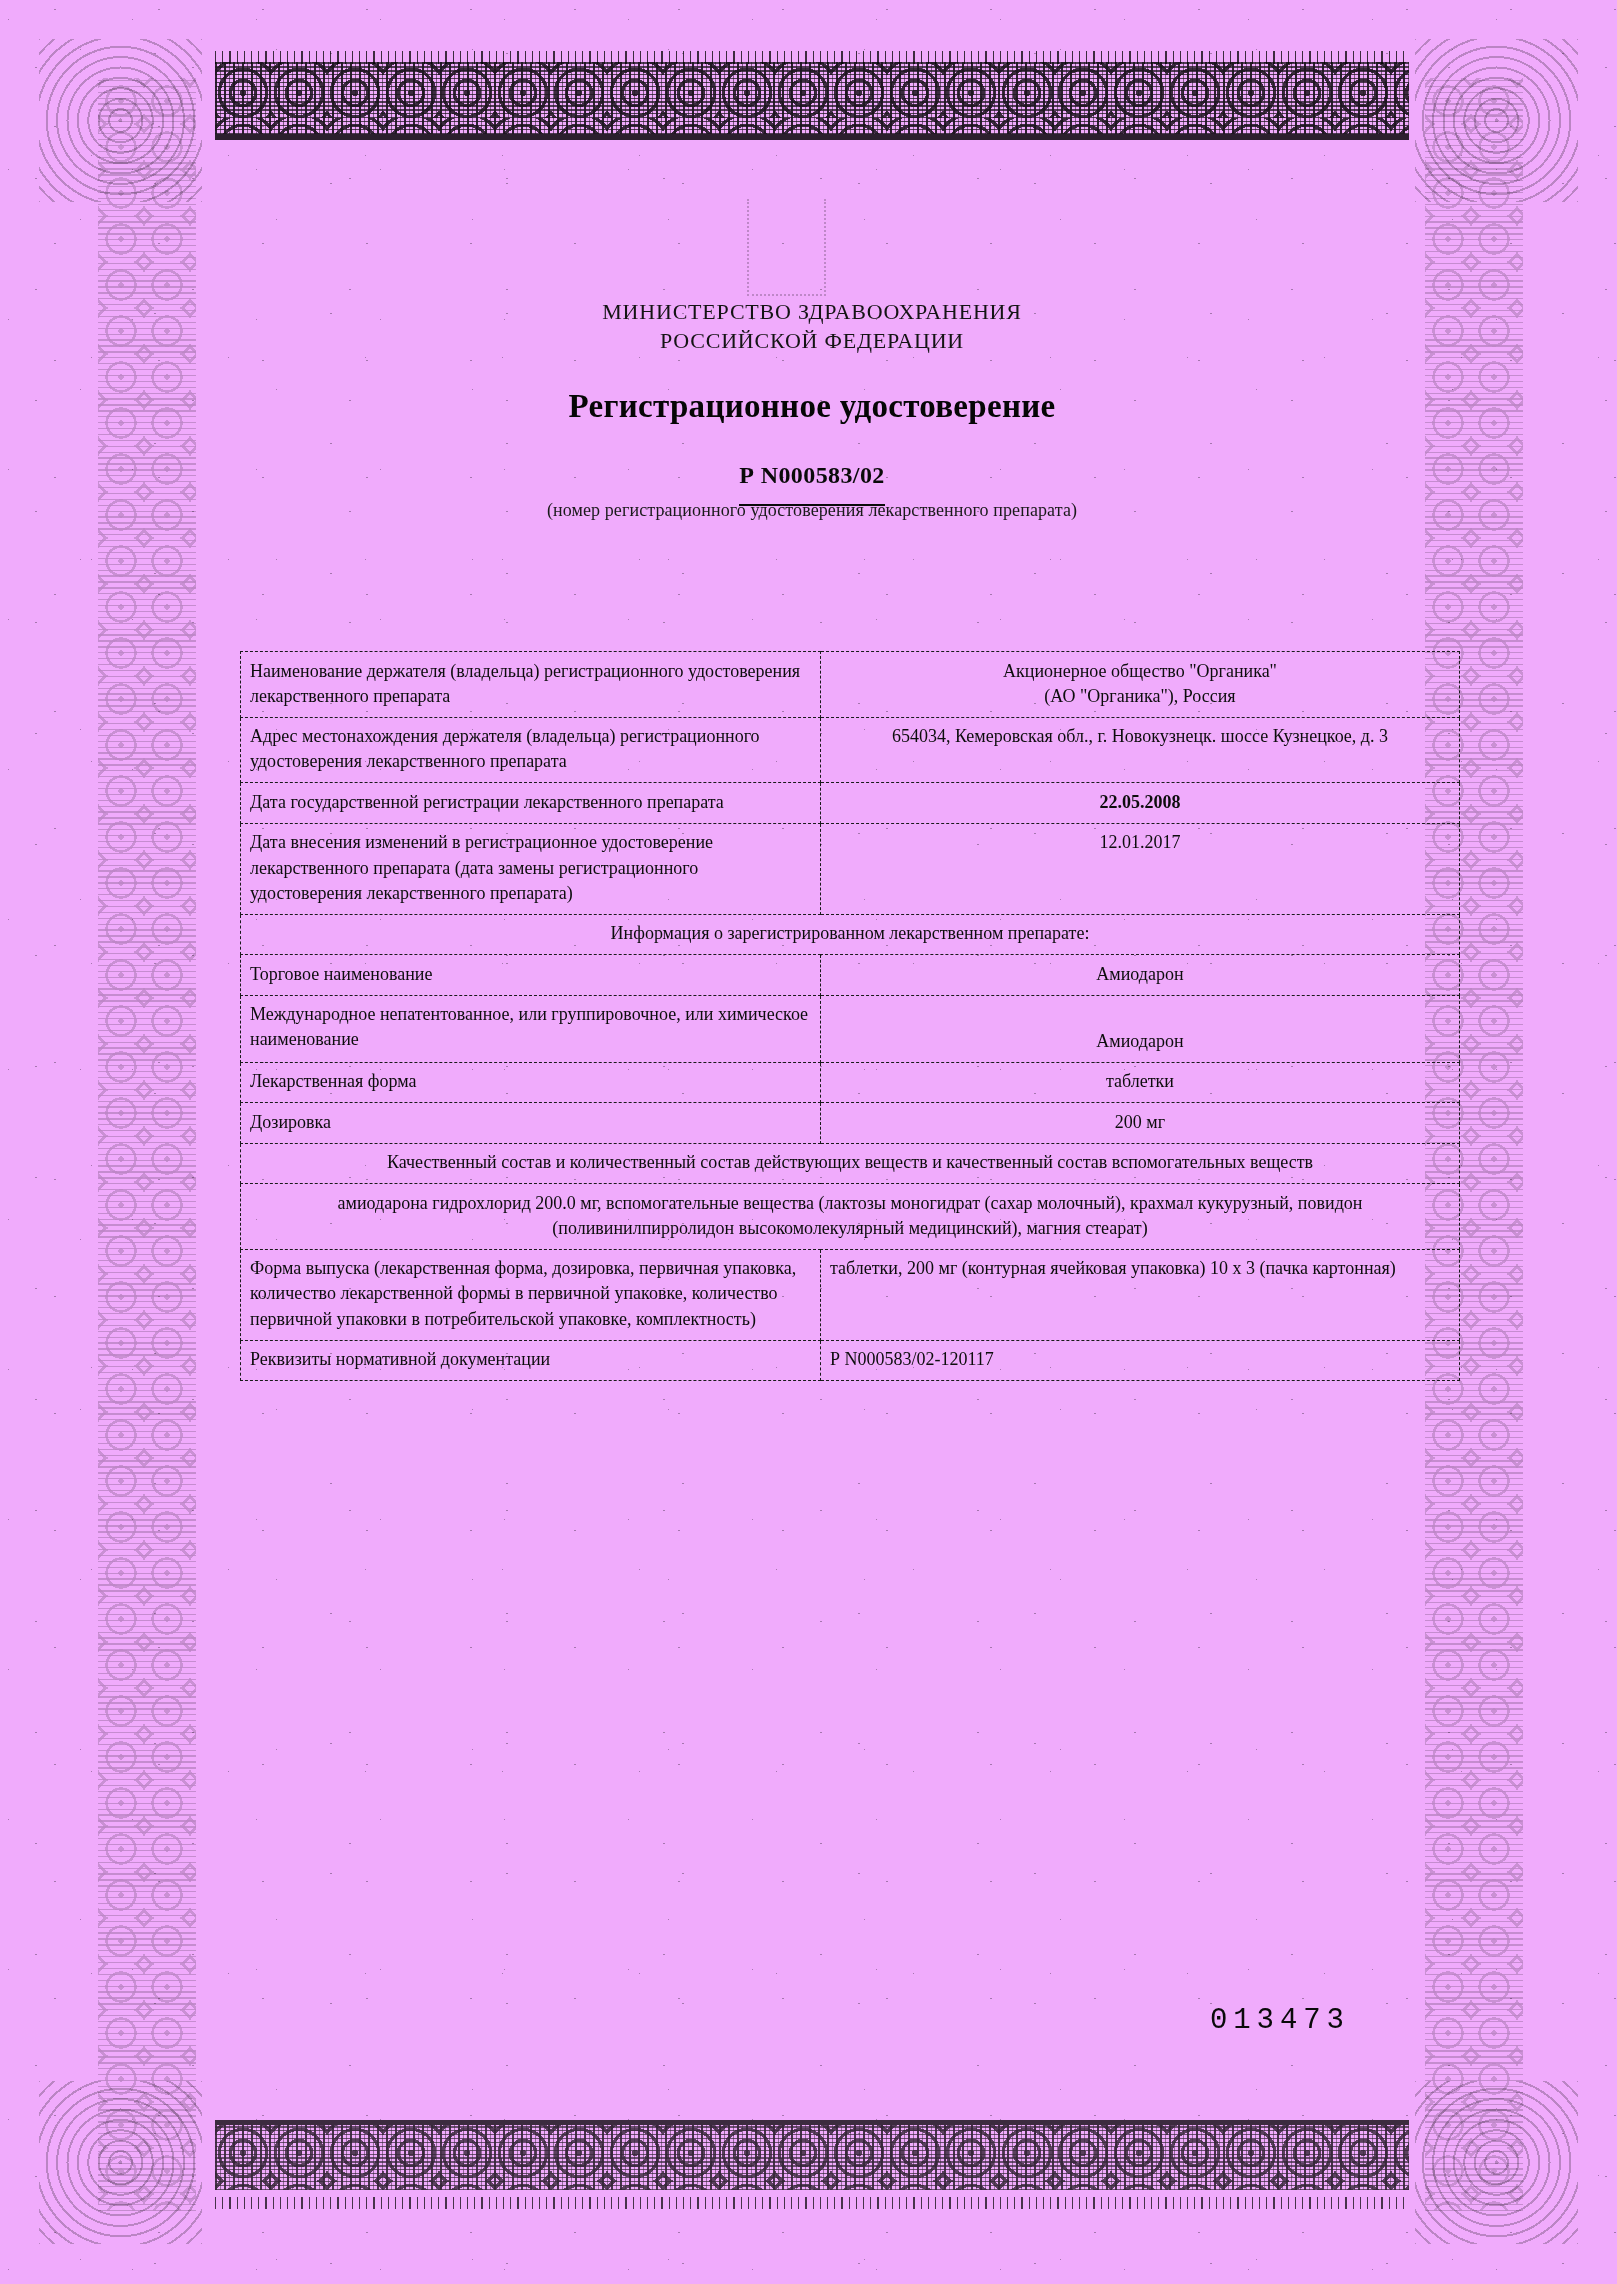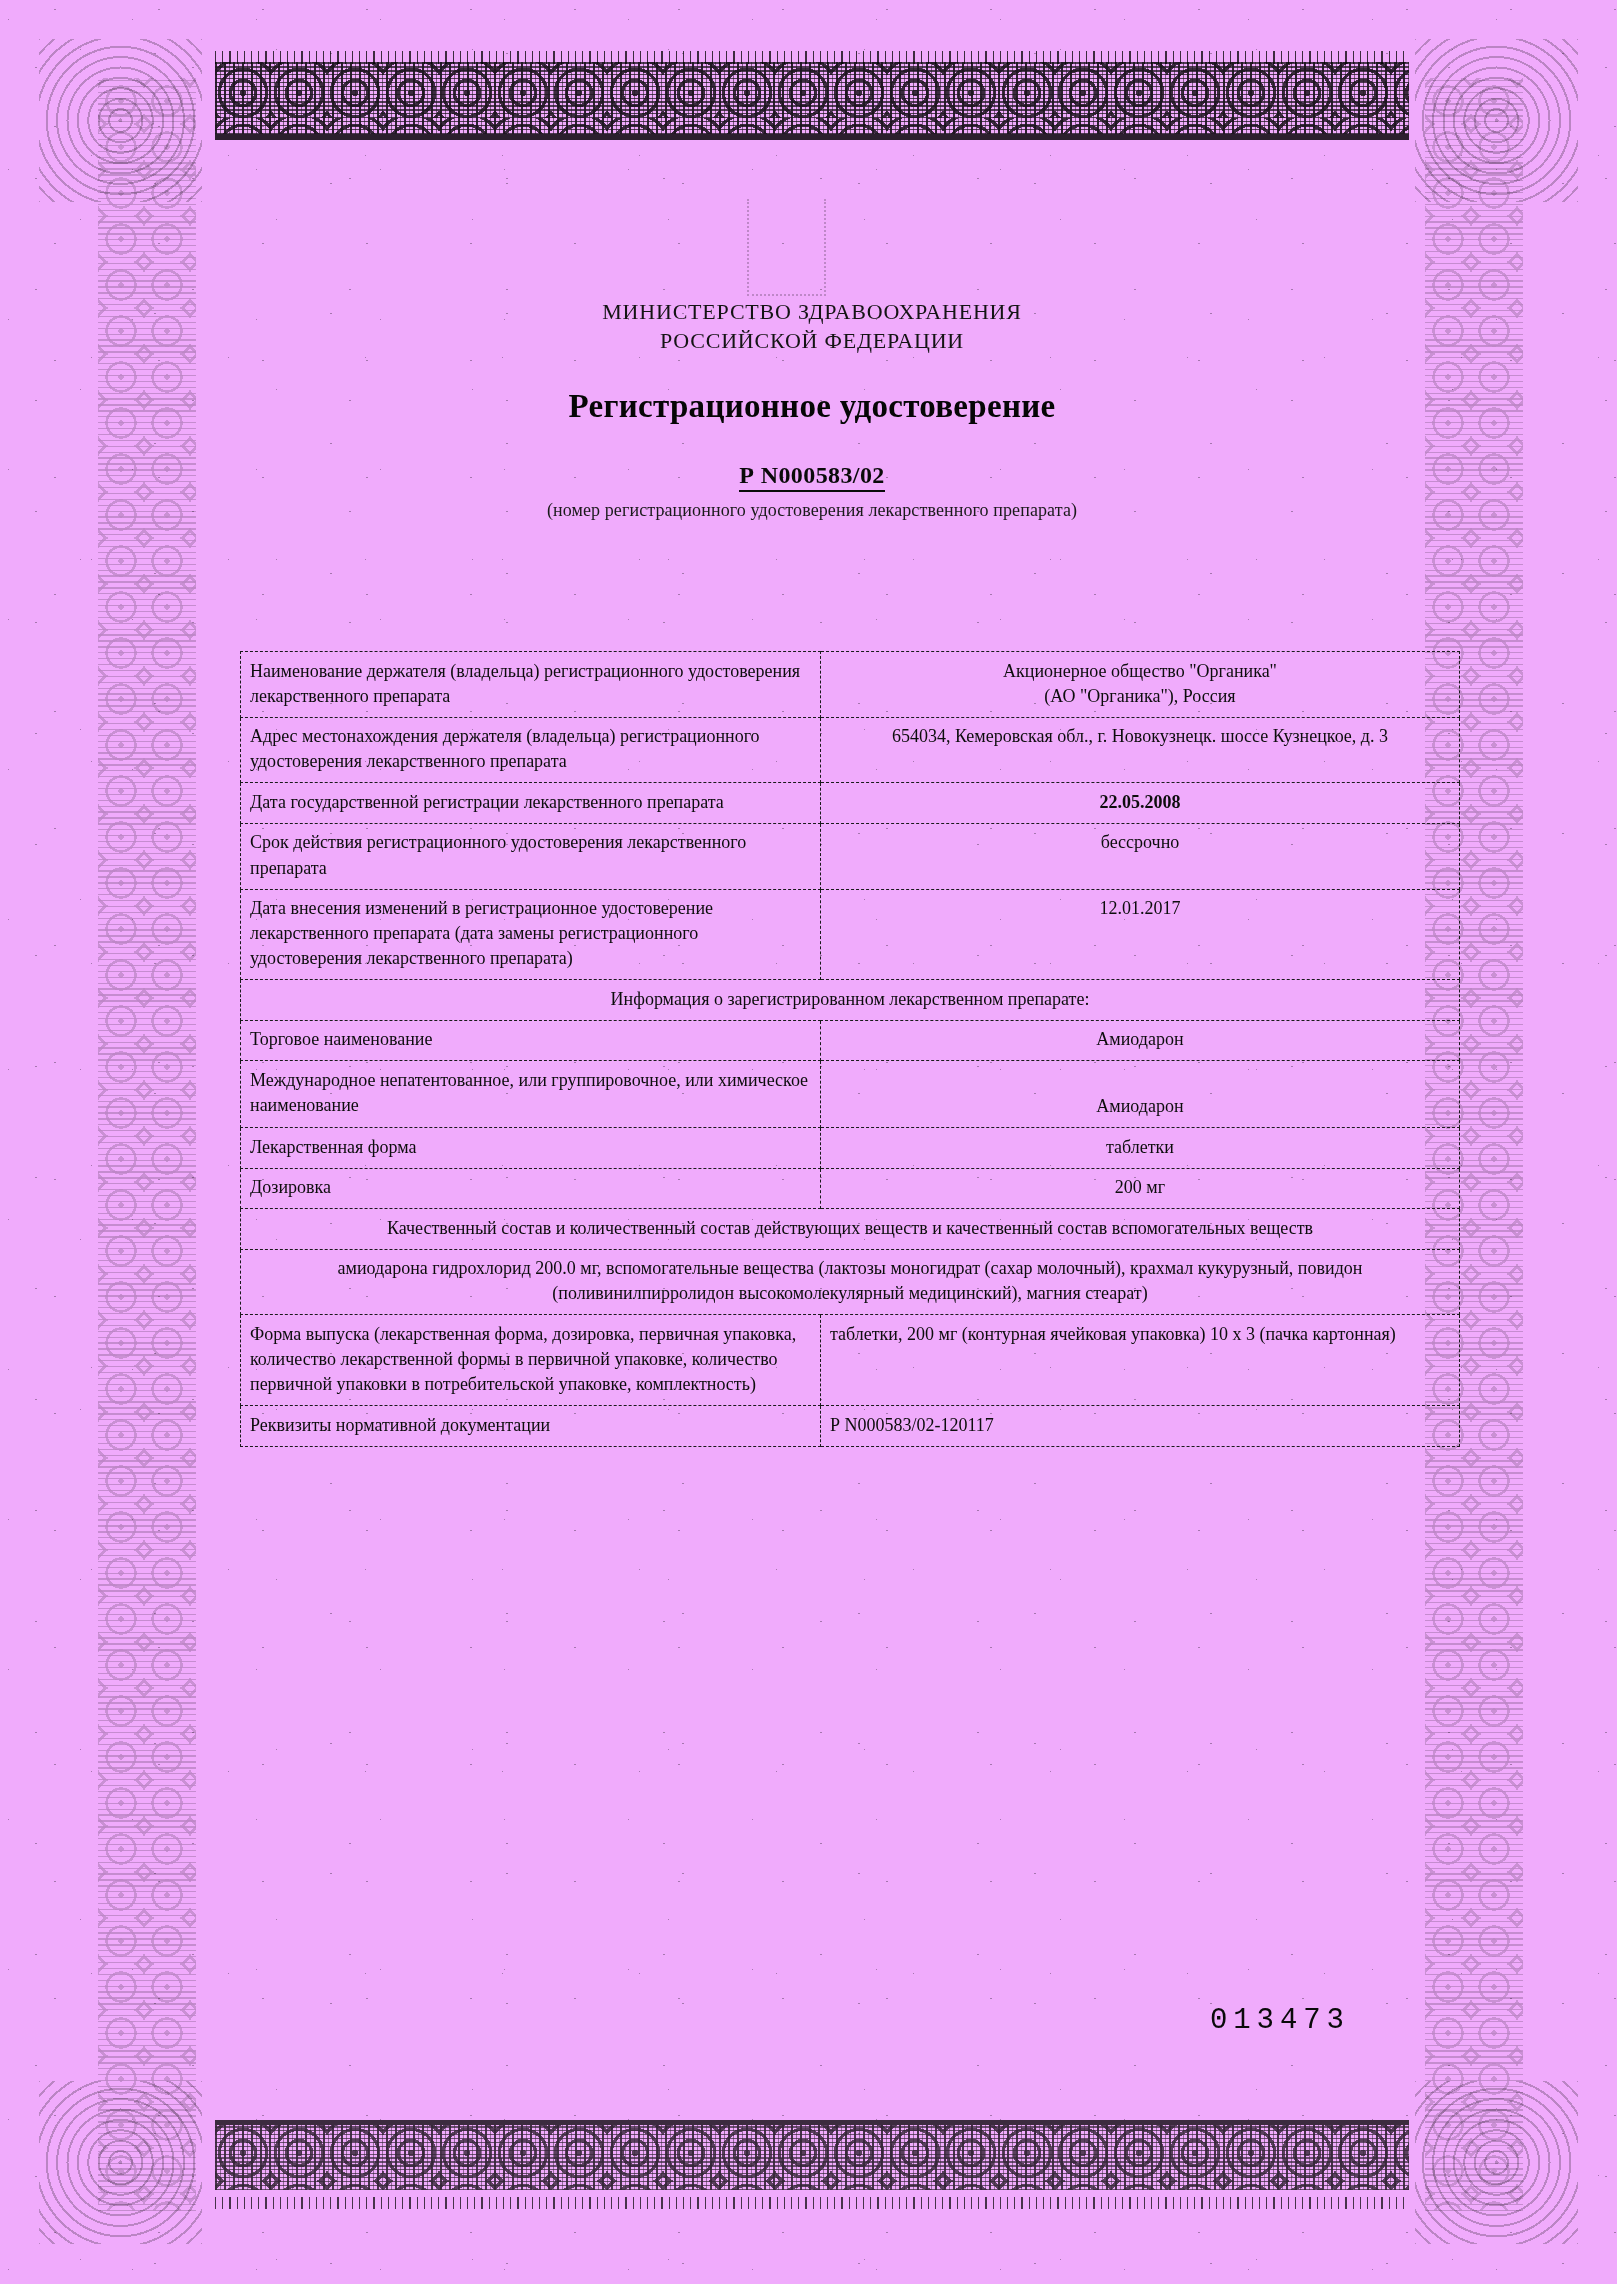--- a/index.html
+++ b/index.html
@@ -171,21 +171,21 @@
     color: #060606;
   }
   #reg-number {
     margin-top: 35px;
     font-size: 24px;
     font-weight: 700;
     letter-spacing: 0.4px;
   }
   #reg-number span {
     border-bottom: 2.6px solid #0a0a0a;
-    padding-bottom: 2px;
+    padding-bottom: 16px;
   }
   #reg-number-caption {
     margin-top: 11px;
     font-size: 18px;
     letter-spacing: 0.1px;
     color: #1a1a1a;
   }
 
   
   #reg-table {
@@ -267,24 +267,20 @@
       </tr>
       <tr>
         <td class="col-label">Адрес местонахождения держателя (владельца) регистрационного удостоверения лекарственного препарата</td>
         <td class="col-value nowrap-pad">654034, Кемеровская обл., г. Новокузнецк. шоссе Кузнецкое, д. 3</td>
       </tr>
       <tr>
         <td class="col-label">Дата государственной регистрации лекарственного препарата</td>
         <td class="col-value val-bold nowrap-pad">22.05.2008</td>
       </tr>
       <tr>
-        <td class="col-label">Срок действия регистрационного удостоверения лекарственного препарата</td>
-        <td class="col-value nowrap-pad">бессрочно</td>
-      </tr>
-      <tr>
         <td class="col-label">Дата внесения изменений в регистрационное удостоверение лекарственного препарата (дата замены регистрационного удостоверения лекарственного препарата)</td>
         <td class="col-value" style="text-align:center;">12.01.2017</td>
       </tr>
 
       <tr>
         <td class="cell-center-full" colspan="2">Информация о зарегистрированном лекарственном препарате:</td>
       </tr>
 
       <tr>
         <td class="col-label">Торговое наименование</td>

